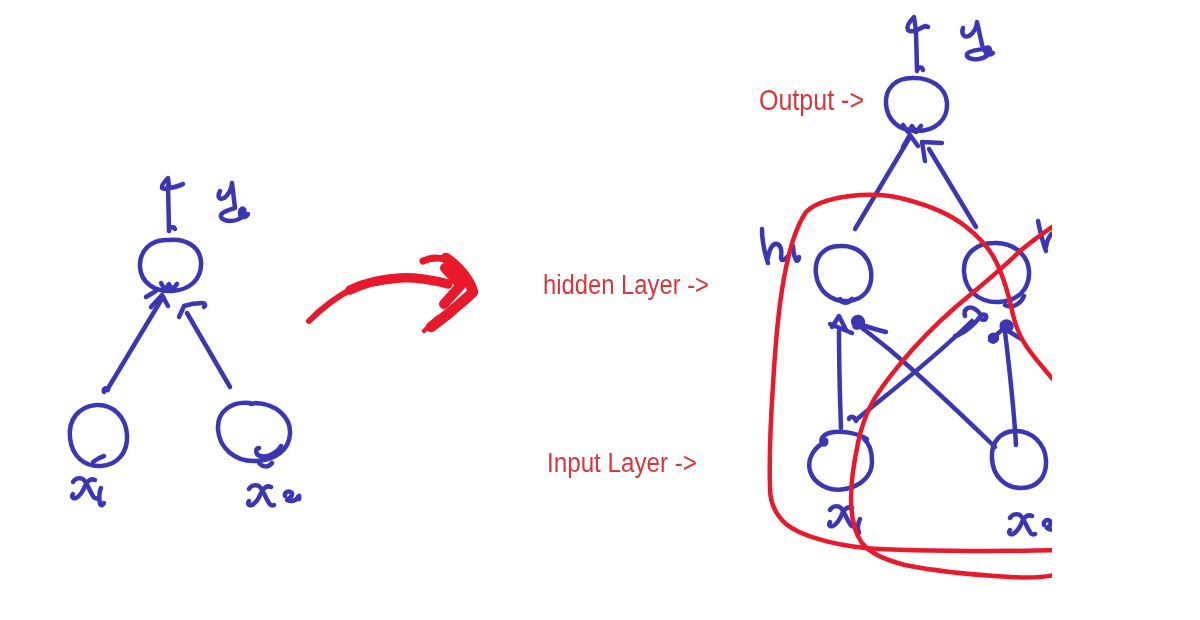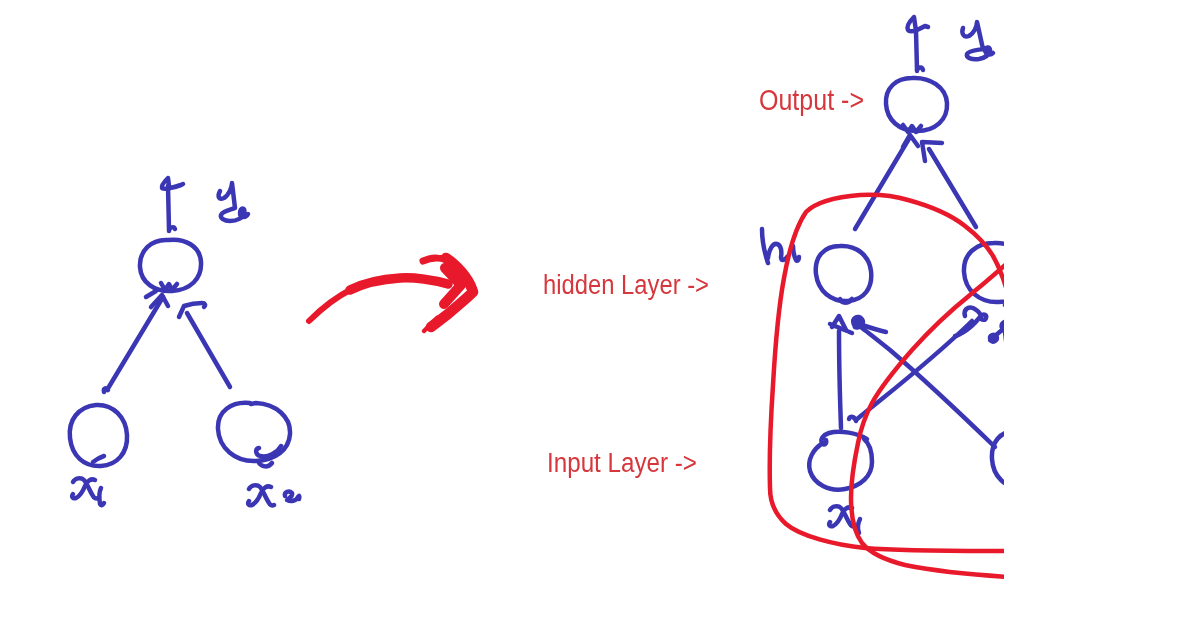--- a/index.html
+++ b/index.html
@@ -1,16 +1,16 @@
 <!DOCTYPE html>
 <html><head>
 <meta charset="utf-8">
 <style>
   html,body{margin:0;padding:0;background:#ffffff;}
-  .stage{position:relative;width:1004px;height:620px;background:#ffffff;overflow:hidden;}
+  .stage{position:relative;width:1004px;height:620px;background:#ffffff;overflow:hidden;padding-left:48px;}
   svg{position:absolute;top:0;left:0;}
   text{font-family:"Liberation Sans",sans-serif;}
 </style>
 </head>
 <body>
 <div class="stage">
 <svg width="1200" height="620" viewBox="0 0 1200 620" fill="none">
 
 <g stroke="#3b36b4" stroke-width="4.5" fill="none" stroke-linecap="round" stroke-linejoin="round">
 

